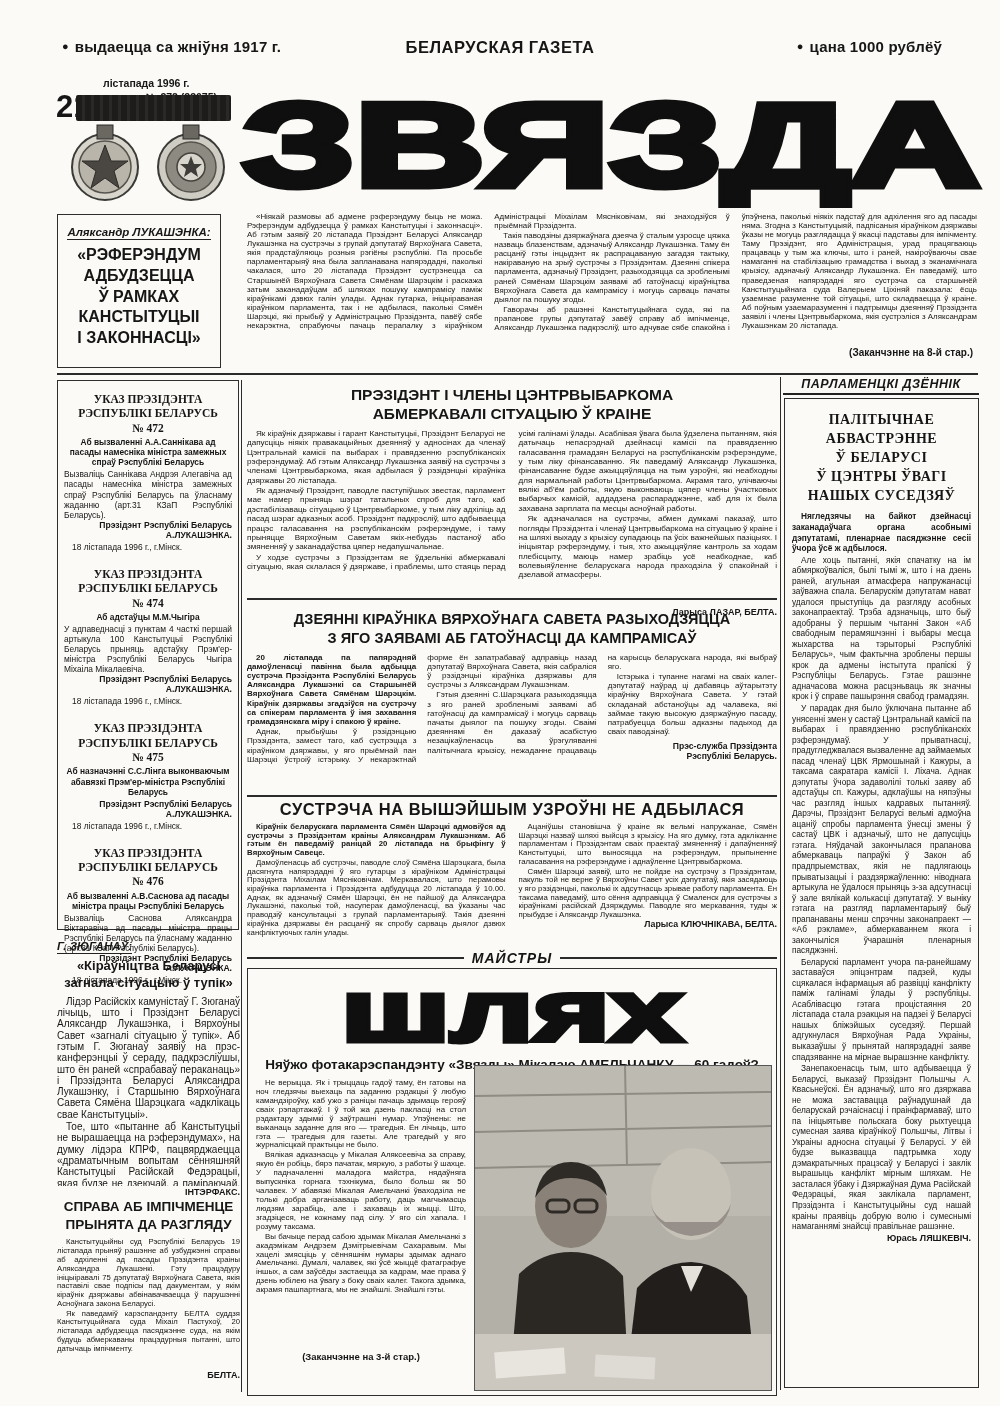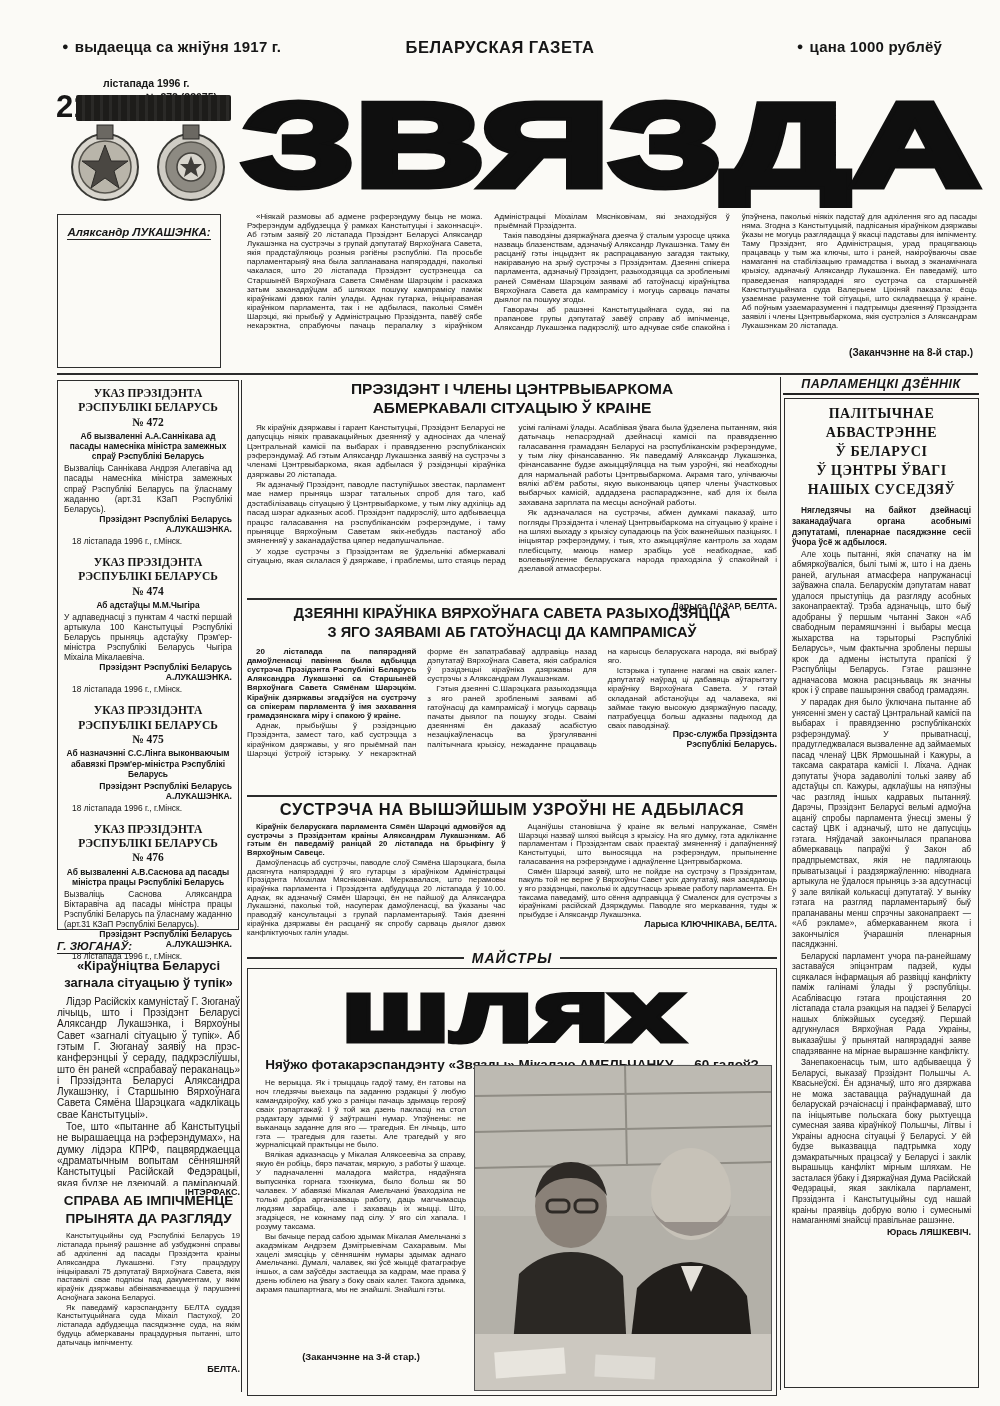--- a/index.html
+++ b/index.html
@@ -2,21 +2,21 @@
 <html lang="be"><head>
 <meta charset="utf-8">
 <style>
   html,body{margin:0;padding:0;background:#e8e6e0;}
   .page{position:relative;width:1000px;height:1406px;margin:0 auto;background:#fbfaf6;
         font-family:"Liberation Sans",sans-serif;color:#161616;overflow:hidden;}
   .abs{position:absolute;}
   .rule{position:absolute;background:#2b2b2b;}
   .jt{text-align:justify;}
   p{margin:0 0 1px 0;text-indent:9px;}
-  .pre{white-space:pre-line;}
+  .pre{white-space:pre-line;margin-top:6px;}
   .bx{border:1.6px solid #2e2e2e;box-sizing:border-box;background:#fbfaf6;}
 
   
   .tagline{font-weight:bold;font-size:15px;letter-spacing:.2px;}
   .dot{font-size:11px;vertical-align:2px;margin-right:6px;}
   .gazeta{font-weight:bold;font-size:16.5px;letter-spacing:.5px;}
   .daynum{font-weight:bold;font-size:31px;line-height:1;margin-top:21px;}
   .dateline{font-size:10.5px;font-weight:bold;line-height:1.35;}
   .orders-banner{background:#1d1c1a;border-radius:2px;
      background-image:repeating-linear-gradient(90deg,#1d1c1a 0 6px,#2a2927 6px 9px);}
@@ -78,20 +78,25 @@
     <path d="M41 33 L44 41 L52 41 L46 46 L48 54 L41 49 L34 54 L36 46 L30 41 L38 41 Z" fill="#3f3d39"></path>
     <rect x="33" y="2" width="16" height="14" fill="#6b6862" stroke="#2c2b28"></rect>
   </svg>
 
   <svg class="abs mast-svg" style="left:238px;top:70px;" width="747" height="138" viewBox="0 0 747 138">
     <text x="4" y="116" font-size="118" textLength="738" lengthAdjust="spacingAndGlyphs" fill="#0f0f0f" stroke="#0f0f0f" stroke-width="7" paint-order="stroke">ЗВЯЗДА</text>
   </svg>
 
   <div class="abs bx" style="left:57px;top:214px;width:164px;height:154px;padding:7px 6px;">
     <div style="text-align:center;"><span class="kicker">Аляксандр ЛУКАШЭНКА:</span></div>
+    <div class="headline-box pre" style="font-size:16px;line-height:1.3;margin-top:5px;">«РЭФЕРЭНДУМ
+АДБУДЗЕЦЦА
+Ў РАМКАХ
+КАНСТЫТУЦЫІ
+І ЗАКОННАСЦІ»</div>
   </div>
   <div class="abs" style="left:247px;top:212px;width:730px;height:158px;">
     <div class="body jt cols3" style="height:150px;font-size:7.9px;line-height:1.15;column-gap:12px;">
         <p>«Ніякай размовы аб адмене рэферэндуму быць не можа. Рэферэндум адбудзецца ў рамках Канстытуцыі і законнасці». Аб гэтым заявіў 20 лістапада Прэзідэнт Беларусі Аляксандр Лукашэнка на сустрэчы з групай дэпутатаў Вярхоўнага Савета, якія прадстаўляюць розныя рэгіёны рэспублікі. Па просьбе парламентарыяў яна была запланавана напярэдадні, паколькі чакалася, што 20 лістапада Прэзідэнт сустрэнецца са Старшынёй Вярхоўнага Савета Сямёнам Шарэцкім і раскажа затым заканадаўцам аб шляхах пошуку кампрамісу паміж кіраўнікамі дзвюх галін улады. Аднак гутарка, ініцыіраваная кіраўніком парламента, так і не адбылася, паколькі Сямён Шарэцкі, які прыбыў у Адміністрацыю Прэзідэнта, павёў сябе некарэктна, спрабуючы пачаць перапалку з кіраўніком Адміністрацыі Міхаілам Мясніковічам, які знаходзіўся ў прыёмнай Прэзідэнта.</p>
         <p>Такія паводзіны дзяржаўнага дзеяча ў сталым узросце цяжка назваць блазенствам, адзначыў Аляксандр Лукашэнка. Таму ён расцаніў гэты інцыдэнт як распрацаваную загадзя тактыку, накіраваную на зрыў сустрэчы з Прэзідэнтам. Дзеянні спікера парламента, адзначыў Прэзідэнт, разыходзяцца са зробленымі раней Сямёнам Шарэцкім заявамі аб гатоўнасці кіраўніцтва Вярхоўнага Савета да кампрамісу і могуць сарваць пачаты дыялог па пошуку згоды.</p>
         <p>Гаворачы аб рашэнні Канстытуцыйнага суда, які па прапанове групы дэпутатаў завёў справу аб імпічменце, Аляксандр Лукашэнка падкрэсліў, што адчувае сябе спакойна і ўпэўнена, паколькі ніякіх падстаў для адхілення яго ад пасады няма. Згодна з Канстытуцыяй, падпісаныя кіраўніком дзяржавы ўказы не могуць разглядацца ў якасці падставы для імпічменту. Таму Прэзідэнт, яго Адміністрацыя, урад працягваюць працаваць у тым жа ключы, што і раней, накіроўваючы свае намаганні на стабілізацыю грамадства і выхад з эканамічнага крызісу, адзначыў Аляксандр Лукашэнка. Ён паведаміў, што праведзеная напярэдадні яго сустрэча са старшынёй Канстытуцыйнага суда Валерыем Ціхіняй паказала: ёсць узаемнае разуменне той сітуацыі, што складваецца ў краіне. Аб поўным узаемаразуменні і падтрымцы дзеянняў Прэзідэнта заявілі і члены Цэнтрвыбаркома, якія сустрэліся з Аляксандрам Лукашэнкам 20 лістапада.</p>
       </div>
     <div class="abs sign" style="right:4px;bottom:12px;font-size:10px;background:#fbfaf6;padding-left:6px;">(Заканчэнне на 8-й стар.)</div>
   </div>
 

